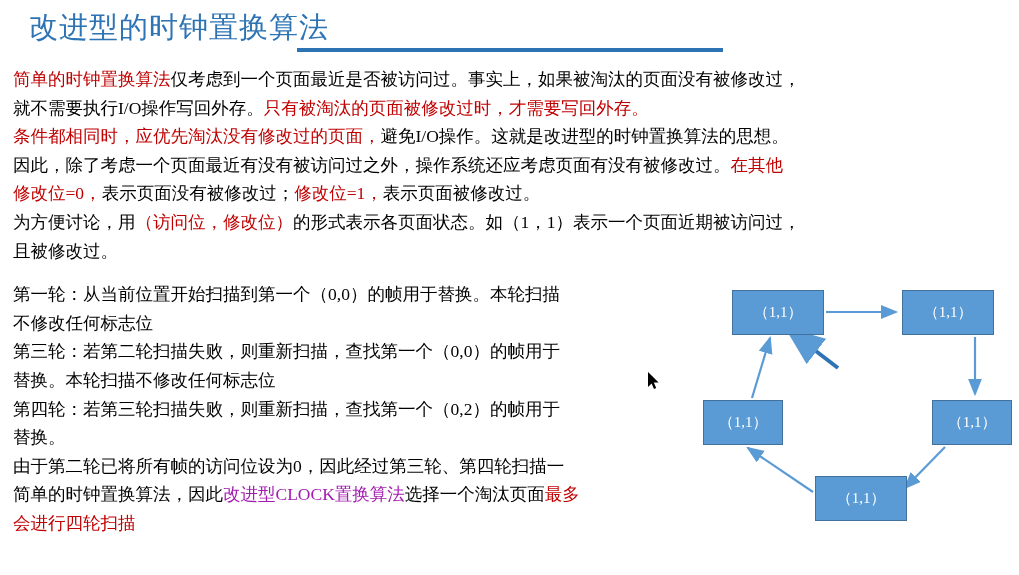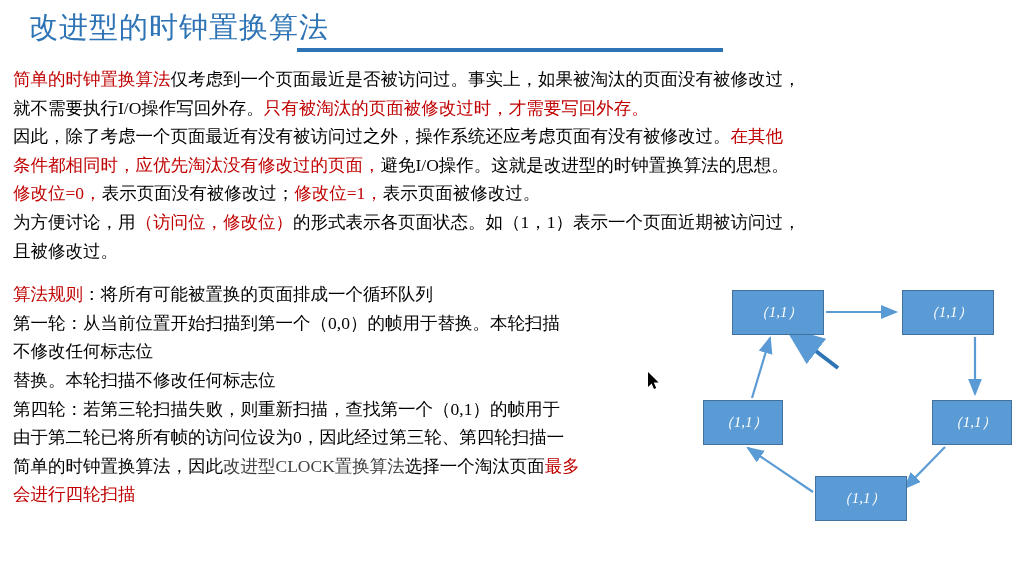--- a/index.html
+++ b/index.html
@@ -53,21 +53,21 @@
     font-size: 17.5px;
     line-height: 26.6px;
     color: #000000;
     font-family: "Liberation Serif", "DejaVu Serif", serif;
   }
   .body-text p {
     margin: 2px;
     padding: 0;
   }
   .red { color: #c00000; }
-  .blue { color: #404040; }
+  .blue { color: #a21caf; }
   
   .col-left { width: 672px; }
   
   .diagram {
     position: absolute;
     left: 690px;
     top: 280px;
     width: 325px;
     height: 250px;
   }
@@ -75,21 +75,20 @@
     position: absolute;
     background: #5b9bd5;
     border: 1px solid #41719c;
     color: #ffffff;
     font-size: 15px;
     font-family: "Liberation Serif", "DejaVu Serif", serif;
     display: flex;
     align-items: center;
     justify-content: center;
     box-sizing: border-box;
-    font-style: italic;
   }
   .n-top-left   { left: 42px;  top: 10px;  width: 92px; height: 45px; }
   .n-top-right  { left: 212px; top: 10px;  width: 92px; height: 45px; }
   .n-right      { left: 242px; top: 120px; width: 80px; height: 45px; }
   .n-left       { left: 13px;  top: 120px; width: 80px; height: 45px; }
   .n-bottom     { left: 125px; top: 196px; width: 92px; height: 45px; }
   .arrows {
     position: absolute;
     left: 0;
     top: 0;
@@ -118,50 +117,49 @@
   <div class="body-text">
 
     <p>
       <span class="red">简单的时钟置换算法</span><span>仅考虑到一个页面最近是否被访问过。事实上，如果被淘汰的页面没有被修改过，</span>
     </p>
     <p>
       <span>就不需要执行I/O操作写回外存。</span><span class="red">只有被淘汰的页面被修改过时，才需要写回外存。</span>
     </p>
 
     <p>
+      <span class="red">条件都相同时，应优先淘汰没有修改过的页面，</span><span>避免I/O操作。这就是改进型的时钟置换算法的思想。</span>
+    </p>
+    <p>
       <span>因此，除了考虑一个页面最近有没有被访问过之外，操作系统还应考虑页面有没有被修改过。</span><span class="red">在其他</span>
     </p>
-    <p>
-      <span class="red">条件都相同时，应优先淘汰没有修改过的页面，</span><span>避免I/O操作。这就是改进型的时钟置换算法的思想。</span>
-    </p>
 
     <p>
       <span class="red">修改位=0，</span><span>表示页面没有被修改过；</span><span class="red">修改位=1，</span><span>表示页面被修改过。</span>
     </p>
 
     <p>
       <span>为方便讨论，用</span><span class="red">（访问位，修改位）</span><span>的形式表示各页面状态。如（1，1）表示一个页面近期被访问过，</span>
     </p>
     <p>
       <span>且被修改过。</span>
     </p>
 
     <p style="height:13px;"></p>
 
-    <p>
-      <span class="red">算法规则</span><span>：将所有可能被置换的页面排成一个循环队列</span>
-    </p>
 
     <p class="col-left">第一轮：从当前位置开始扫描到第一个（0,0）的帧用于替换。本轮扫描</p>
     <p class="col-left">不修改任何标志位</p>
 
 
+    <p class="col-left">第三轮：若第二轮扫描失败，则重新扫描，查找第一个（0,0）的帧用于</p>
     <p class="col-left">替换。本轮扫描不修改任何标志位</p>
 
-    <p class="col-left">第四轮：若第三轮扫描失败，则重新扫描，查找第一个（0,1）的帧用于</p>
+    <p class="col-left">第四轮：若第三轮扫描失败，则重新扫描，查找第一个（0,2）的帧用于</p>
+    <p class="col-left">替换。</p>
 
     <p class="col-left">由于第二轮已将所有帧的访问位设为0，因此经过第三轮、第四轮扫描一</p>
     <p class="col-left">
       <span>简单的时钟置换算法，因此</span><span class="blue">改进型CLOCK置换算法</span><span>选择一个淘汰页面</span><span class="red">最多</span>
     </p>
     <p class="col-left red">会进行四轮扫描</p>
 
   </div>
 
   <div class="diagram">

